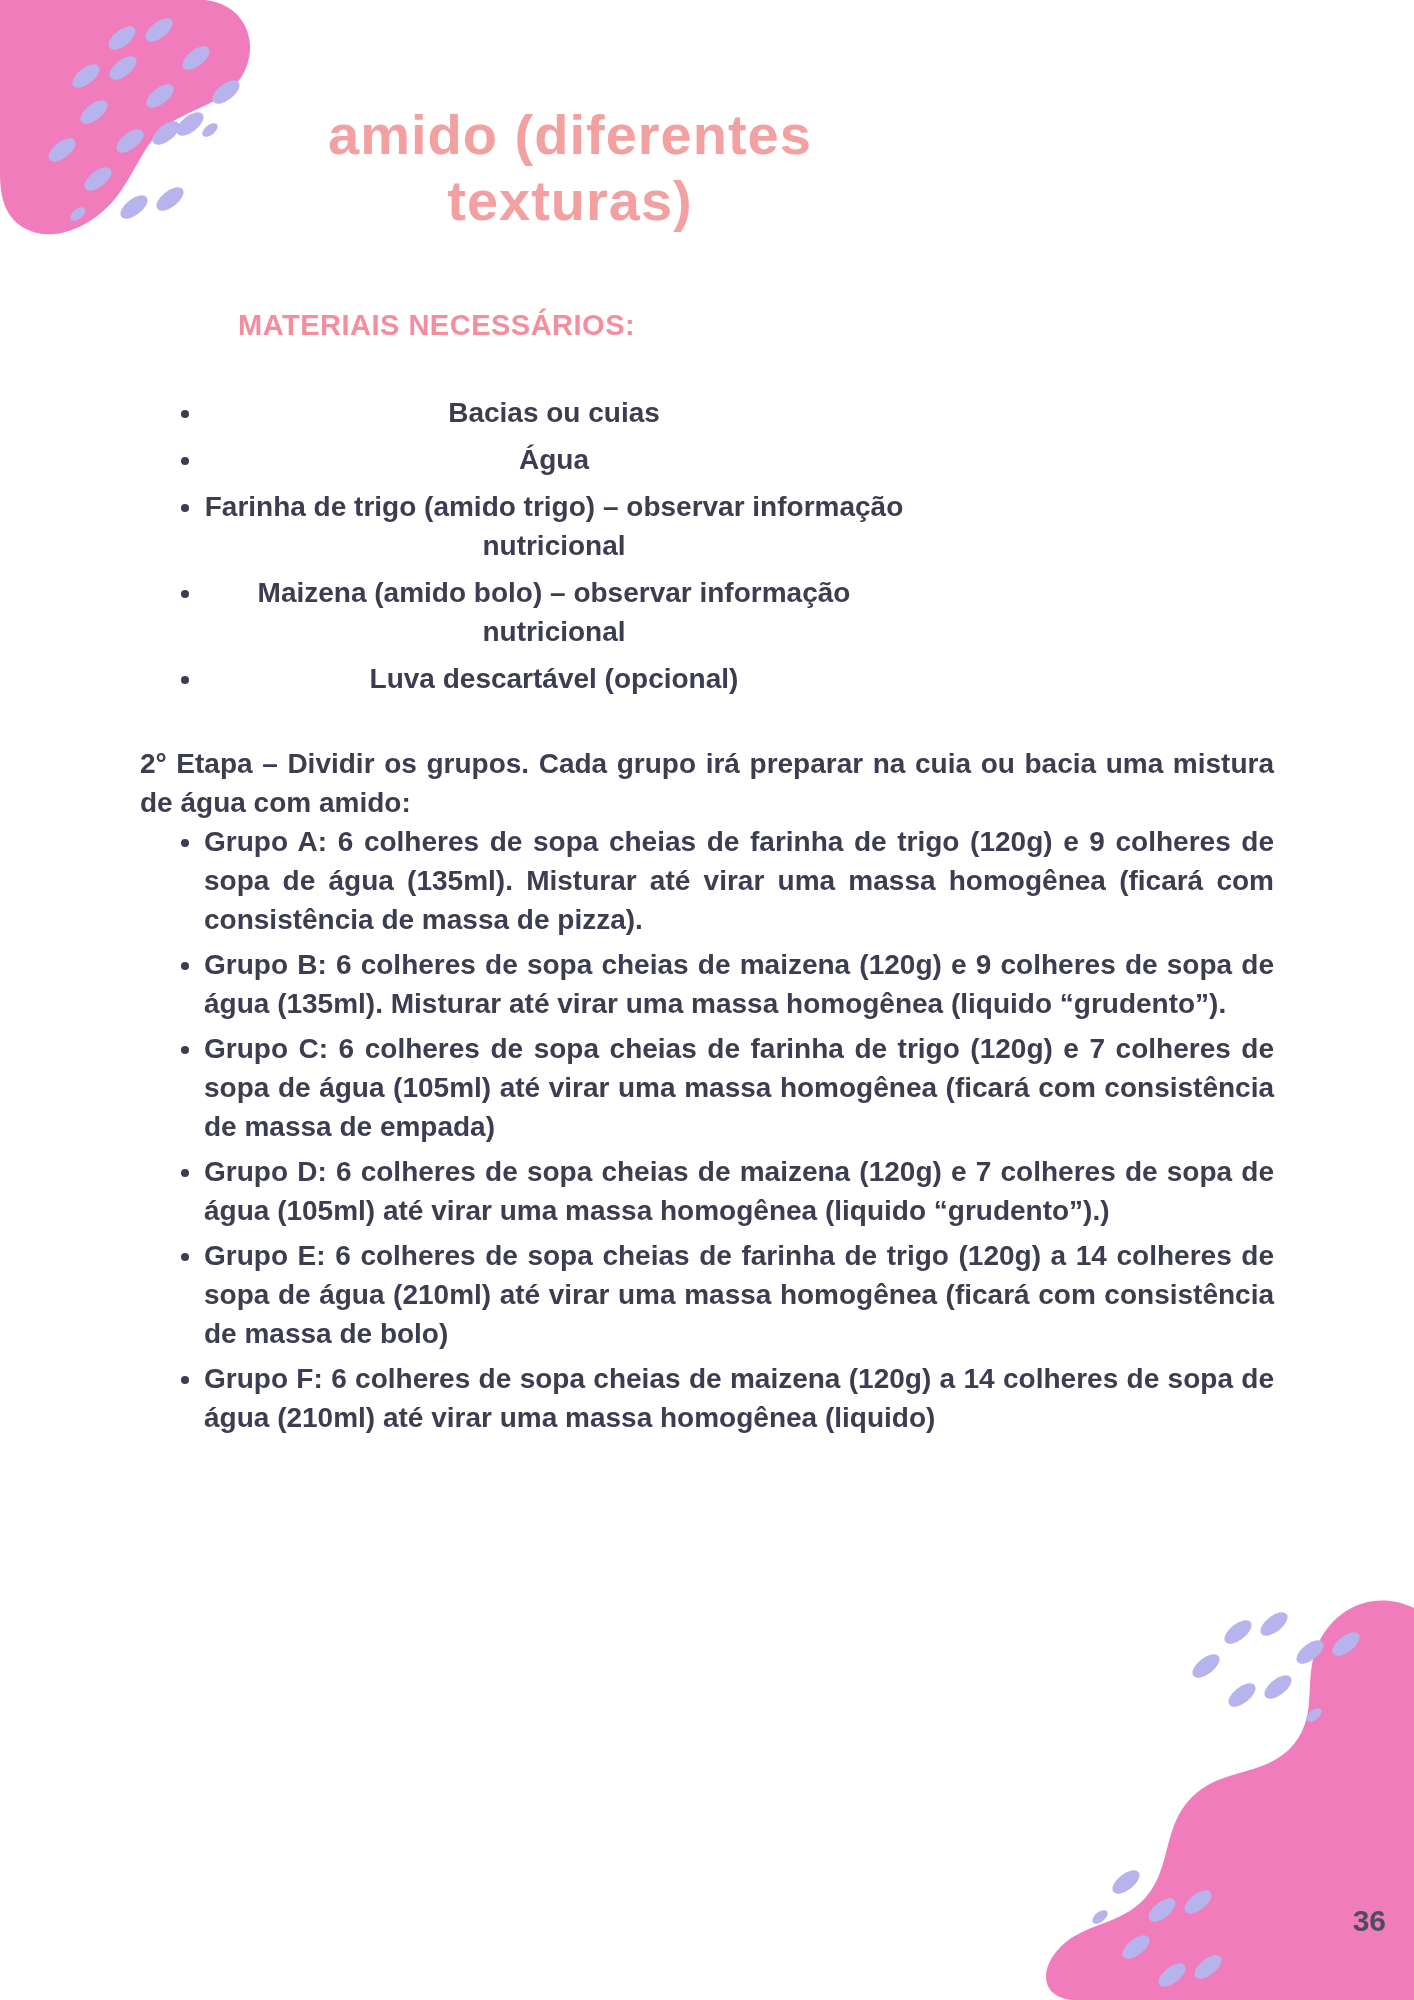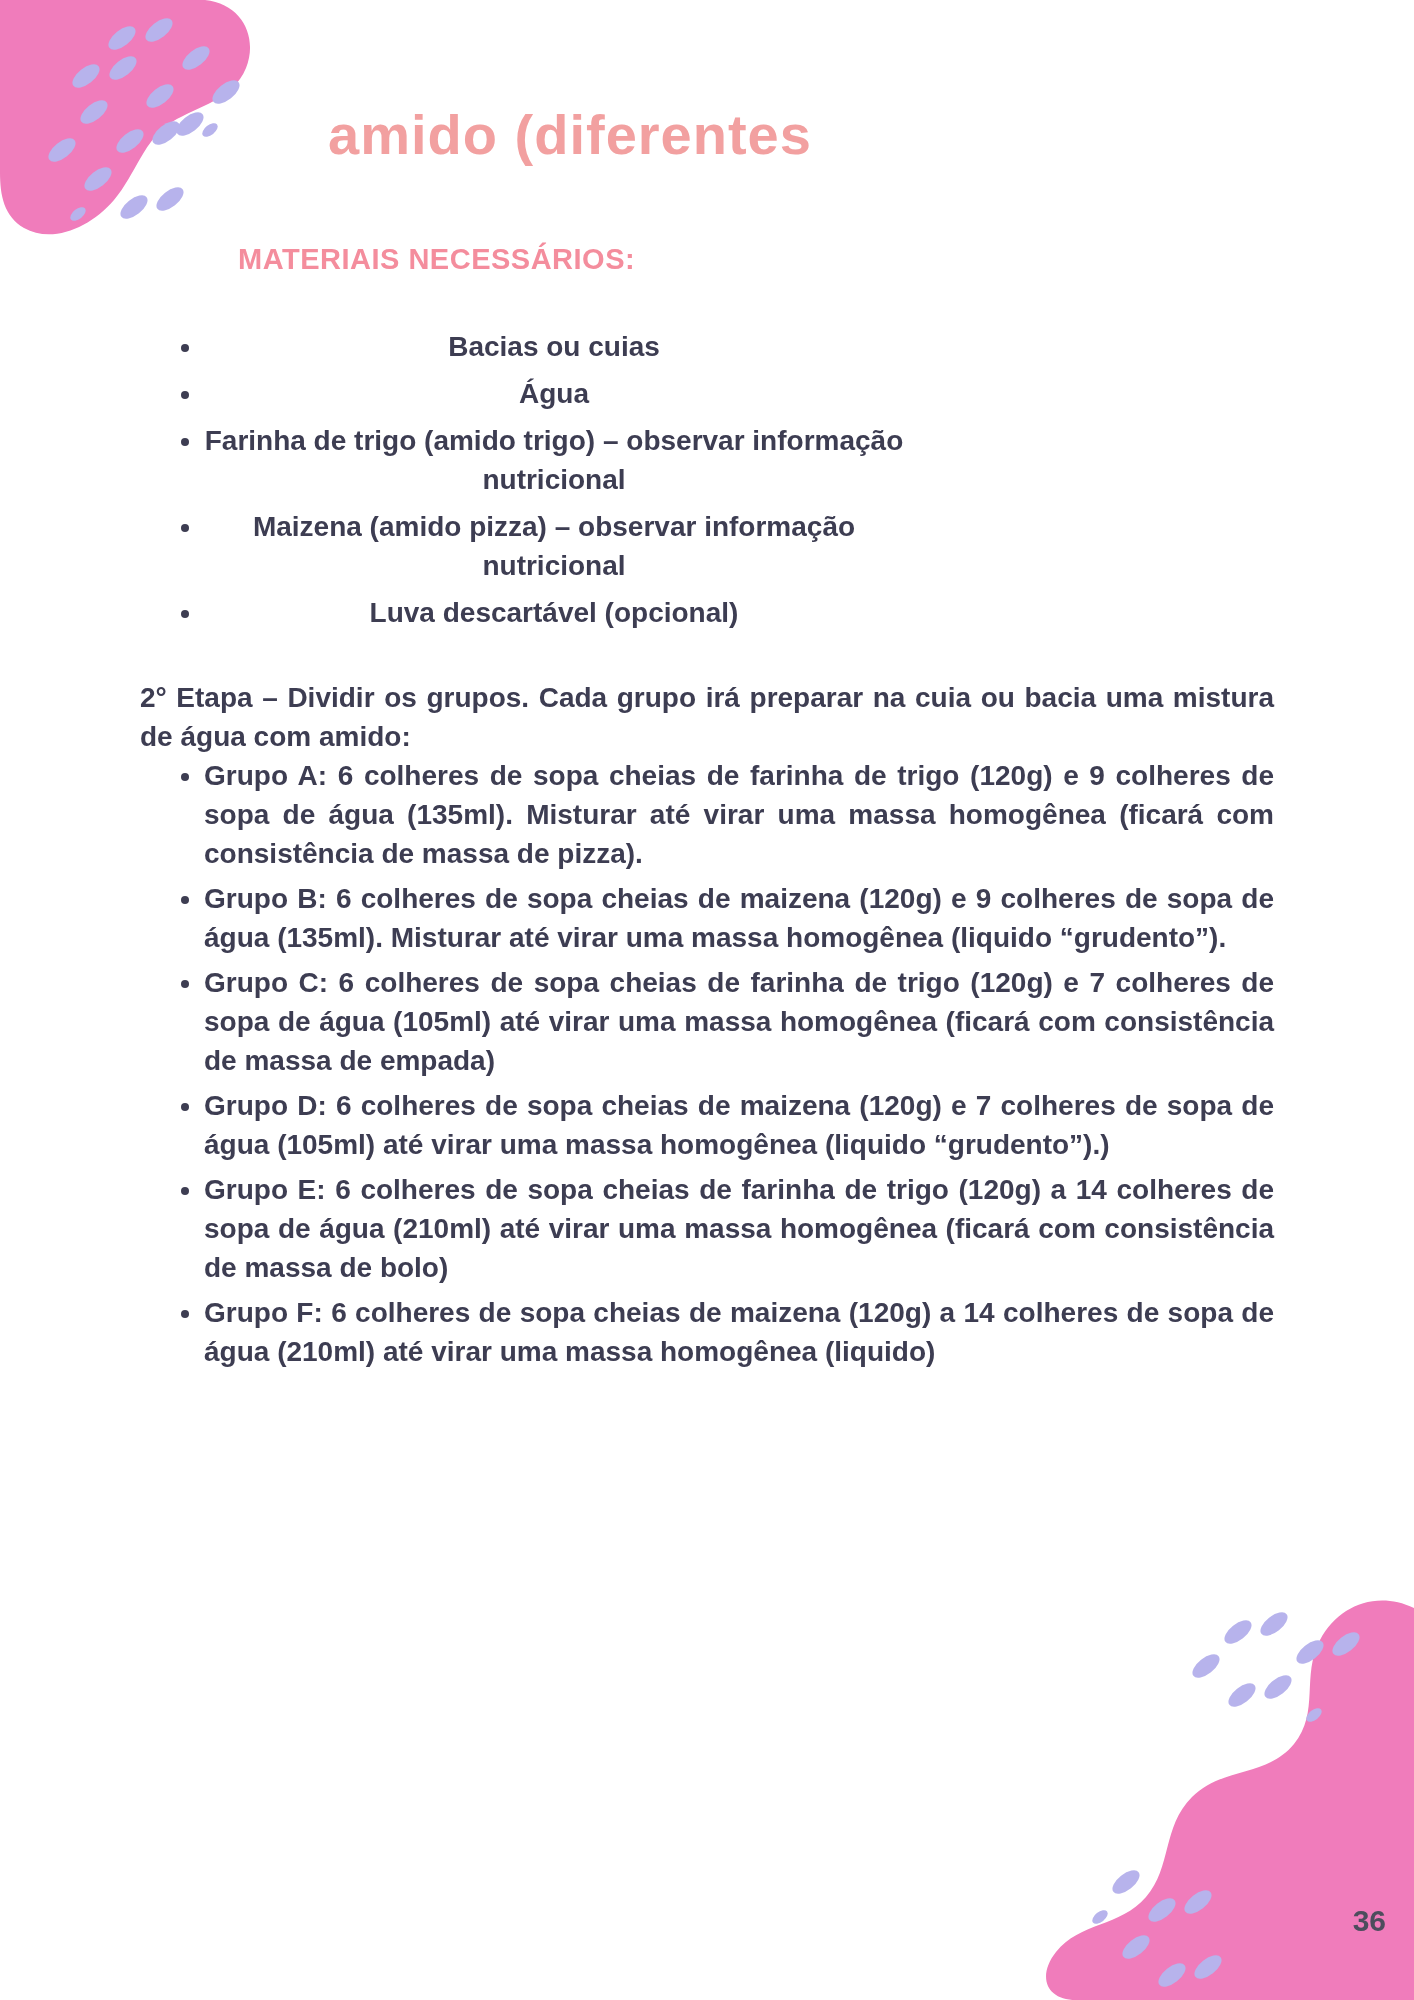--- a/index.html
+++ b/index.html
@@ -113,29 +113,30 @@
       <ellipse class="dot" cx="278" cy="615" rx="16" ry="8" transform="rotate(-38 278 615)"></ellipse>
       <ellipse class="dot" cx="314" cy="607" rx="16" ry="8" transform="rotate(-38 314 607)"></ellipse>
       <ellipse class="dot" cx="206" cy="557" rx="9" ry="5" transform="rotate(-38 206 557)"></ellipse>
     </g>
   </svg>
 
   <div class="content">
 
     <h1 class="title">
       <span class="title-line">amido (diferentes</span>
+      <span class="title-line">texturas)</span>
     </h1>
 
     <h2 class="materials-heading">MATERIAIS NECESSÁRIOS:</h2>
 
     <ul class="materials-list">
       <li>Bacias ou cuias</li>
       <li>Água</li>
       <li>Farinha de trigo (amido trigo) – observar informação nutricional</li>
-      <li>Maizena (amido pizza) – observar informação nutricional</li>
+      <li>Maizena (amido bolo) – observar informação nutricional</li>
       <li>Luva descartável (opcional)</li>
     </ul>
 
 
     <p class="step-paragraph etapa2">2° Etapa – Dividir os grupos. Cada grupo irá preparar na cuia ou bacia uma mistura de água com amido:</p>
 
     <ul class="groups-list">
       <li>Grupo A: 6 colheres de sopa cheias de farinha de trigo (120g) e 9 colheres de sopa de água (135ml). Misturar até virar uma massa homogênea (ficará com consistência de massa de pizza).</li>
       <li>Grupo B: 6 colheres de sopa cheias de maizena (120g) e 9 colheres de sopa de água (135ml). Misturar até virar uma massa homogênea (liquido “grudento”).</li>
       <li>Grupo C: 6 colheres de sopa cheias de farinha de trigo (120g) e 7 colheres de sopa de água (105ml) até virar uma massa homogênea (ficará com consistência de massa de empada)</li>

